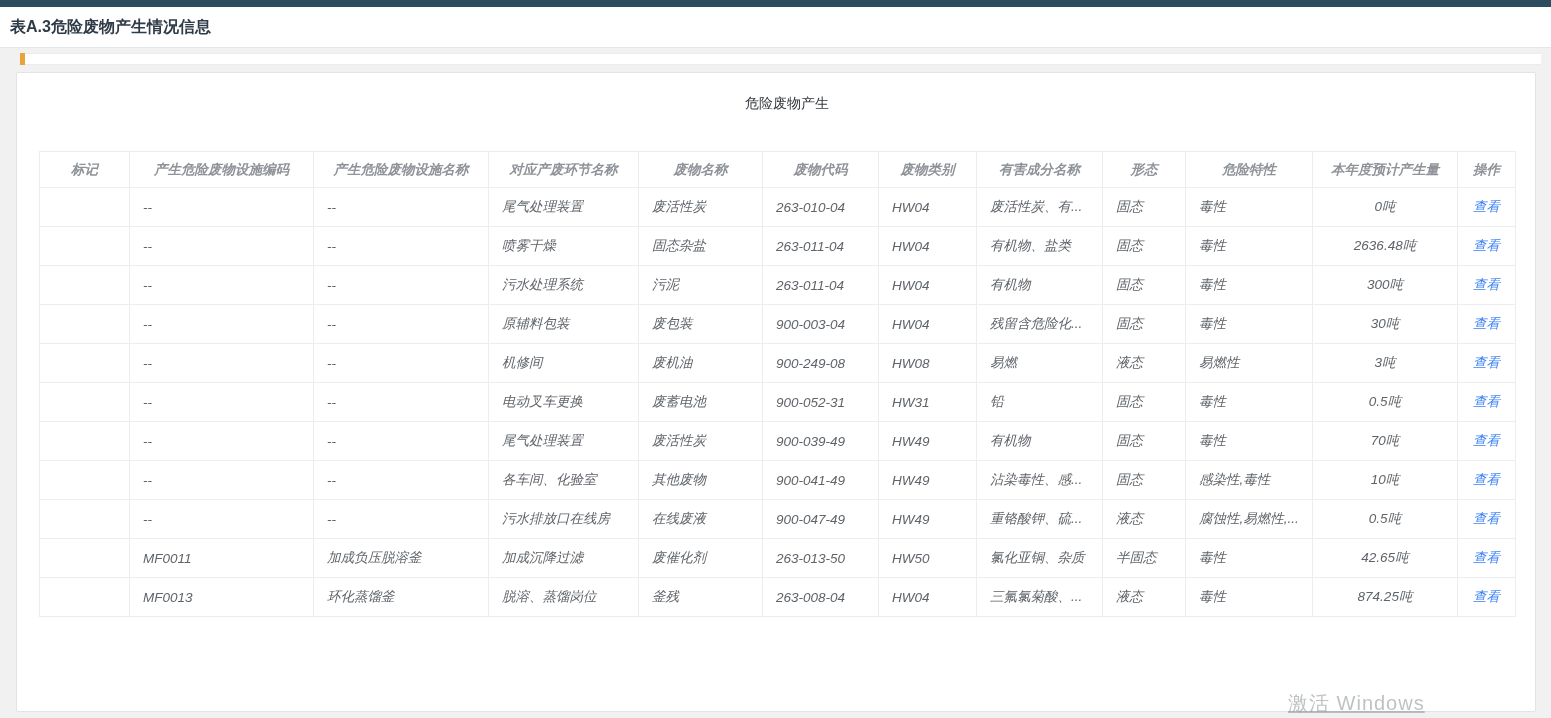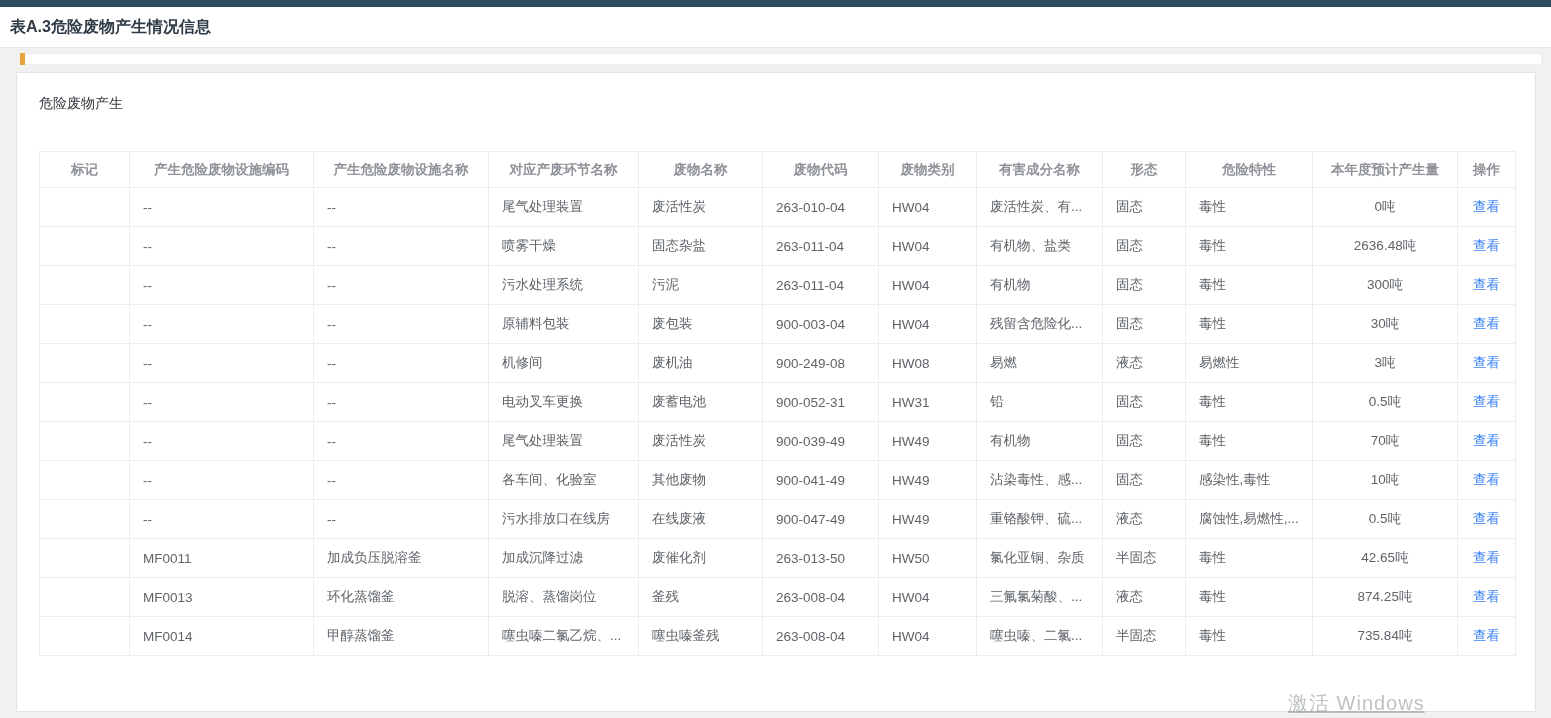--- a/index.html
+++ b/index.html
@@ -21,26 +21,27 @@
   }
   .thin-strip {
     position:absolute; left:25px; top:0; width:1516px; height:12px;
     background:#ffffff; border-top:1px solid #ececec; border-bottom:1px solid #ececec;
   }
   .card {
     position:absolute; left:16px; top:72px; width:1520px; height:640px;
     background:#ffffff; border:1px solid #e3e3e3; border-radius:2px;
   }
   .section-title {
-    padding:22px 0 0 22px; font-size:14px; color:#33383e;
+    padding:22px 0 0 22px; font-size:14px; color:#33383e;text-align:center;
   }
   .table-wrap { margin:38px 0 0 22px; width:1478px; }
   table {
     border-collapse:collapse; table-layout:fixed; width:1476px;
     font-size:13.5px;
+    font-style:italic;
   }
   th, td {
     border:1px solid #ebedf0; white-space:nowrap; overflow:hidden;
     text-overflow:clip;
   }
   th {
     height:36px; color:#8f9399; font-weight:bold; text-align:center;
     background:#ffffff; font-size:13.5px;
   }
   td { height:39px; color:#5f6469; padding:0 13px; text-align:left; }
@@ -238,32 +239,18 @@
             <td class="col-stage">脱溶、蒸馏岗位</td>
             <td class="col-waste_name">釜残</td>
             <td class="col-waste_code">263-008-04</td>
             <td class="col-category">HW04</td>
             <td class="col-components">三氟氯菊酸、...</td>
             <td class="col-form">液态</td>
             <td class="col-hazard">毒性</td>
             <td class="col-amount">874.25吨</td>
             <td class="col-action"><a href="#">查看</a></td>
           </tr>
-          <tr>
-            <td class="col-mark"></td>
-            <td class="col-facility_code">MF0014</td>
-            <td class="col-facility_name">甲醇蒸馏釜</td>
-            <td class="col-stage">噻虫嗪二氯乙烷、...</td>
-            <td class="col-waste_name">噻虫嗪釜残</td>
-            <td class="col-waste_code">263-008-04</td>
-            <td class="col-category">HW04</td>
-            <td class="col-components">噻虫嗪、二氯...</td>
-            <td class="col-form">半固态</td>
-            <td class="col-hazard">毒性</td>
-            <td class="col-amount">735.84吨</td>
-            <td class="col-action"><a href="#">查看</a></td>
-          </tr>
         </tbody>
     </table>
   </div>
 </div>
 
 <div class="watermark">激活 Windows</div>
 
 </body></html>

